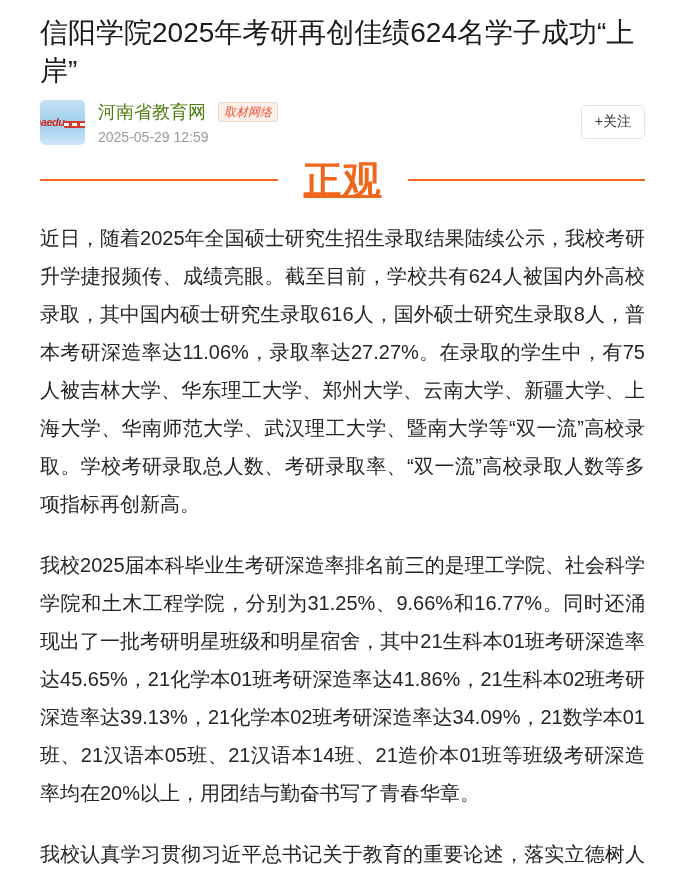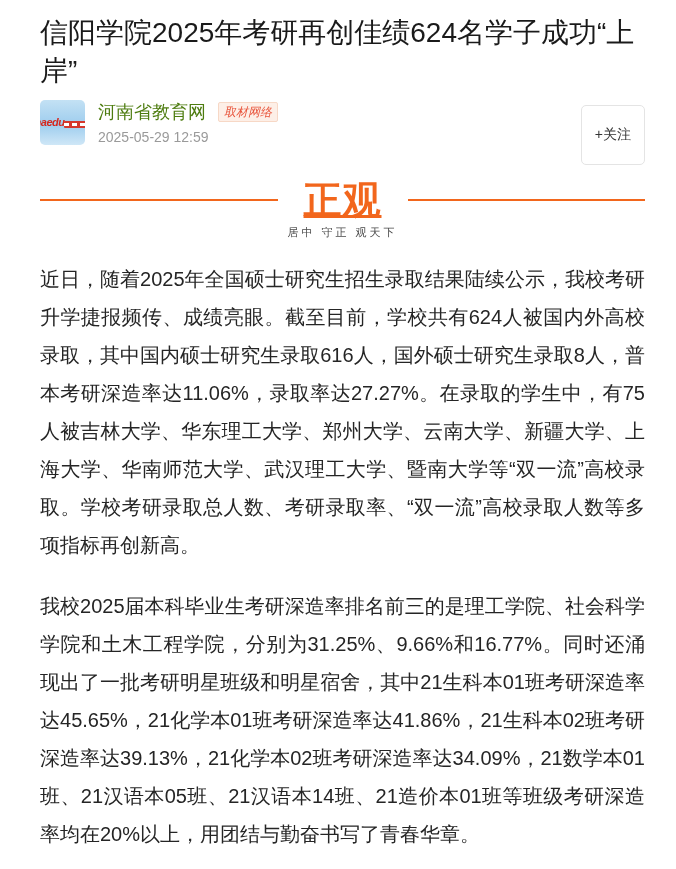--- a/index.html
+++ b/index.html
@@ -84,21 +84,21 @@
     margin-top: 5px;
     font-size: 14px;
     color: #9a9a9a;
   }
   .follow-btn {
     flex: 0 0 auto;
     margin-top: 5px;
     background: #ffffff;
     border: 1px solid #e4e4e4;
     border-radius: 5px;
-    padding: 20px 13px;
+    padding: 7px 13px;
     font-size: 14px;
     color: #333333;
     cursor: pointer;
     font-family: inherit;
   }
   
   .brand-block {
     margin: 16px 0 20px 0;
   }
   .brand-row {
@@ -162,21 +162,20 @@
   </div>
 
   <div class="brand-block">
     <div class="brand-row">
       <span class="brand-line" style="background: rgb(242, 102, 28);"></span>
       <span class="brand-center">
         <span class="brand-logo" style="color: rgb(242, 102, 28); text-decoration: underline;">正观</span>
       </span>
       <span class="brand-line" style="background: rgb(242, 102, 28);"></span>
     </div>
-    <div class="brand-tagline">居中 守正 观天下</div>
   </div>
 
   <div class="article-body">
     <p>近日，随着2025年全国硕士研究生招生录取结果陆续公示，我校考研升学捷报频传、成绩亮眼。截至目前，学校共有624人被国内外高校录取，其中国内硕士研究生录取616人，国外硕士研究生录取8人，普本考研深造率达11.06%，录取率达27.27%。在录取的学生中，有75人被吉林大学、华东理工大学、郑州大学、云南大学、新疆大学、上海大学、华南师范大学、武汉理工大学、暨南大学等“双一流”高校录取。学校考研录取总人数、考研录取率、“双一流”高校录取人数等多项指标再创新高。</p>
     <p>我校2025届本科毕业生考研深造率排名前三的是理工学院、社会科学学院和土木工程学院，分别为31.25%、9.66%和16.77%。同时还涌现出了一批考研明星班级和明星宿舍，其中21生科本01班考研深造率达45.65%，21化学本01班考研深造率达41.86%，21生科本02班考研深造率达39.13%，21化学本02班考研深造率达34.09%，21数学本01班、21汉语本05班、21汉语本14班、21造价本01班等班级考研深造率均在20%以上，用团结与勤奋书写了青春华章。</p>
     <p>我校认真学习贯彻习近平总书记关于教育的重要论述，落实立德树人根本任务，瞄准国家重大战略需求，加速推动高水平应用型大学建设，着力培养高素质应用型人才，把考研作为促进学风建设、提高育人质量的重要抓手，助力学生实现高层次深造目标，全面促进学生成长成才。学校不断加大硬件投入和配套设施建设，增设考研自习室，完善自习室硬件配置，为考研学子提供温馨舒适的学习环境。教务处和各学院多方联动、通力协作，通过开展考研政策宣讲、举办考研经验交流会、进行一对一考研复试指导等措施，对学生考研学校</p>
   </div>
 
 </div>
 

